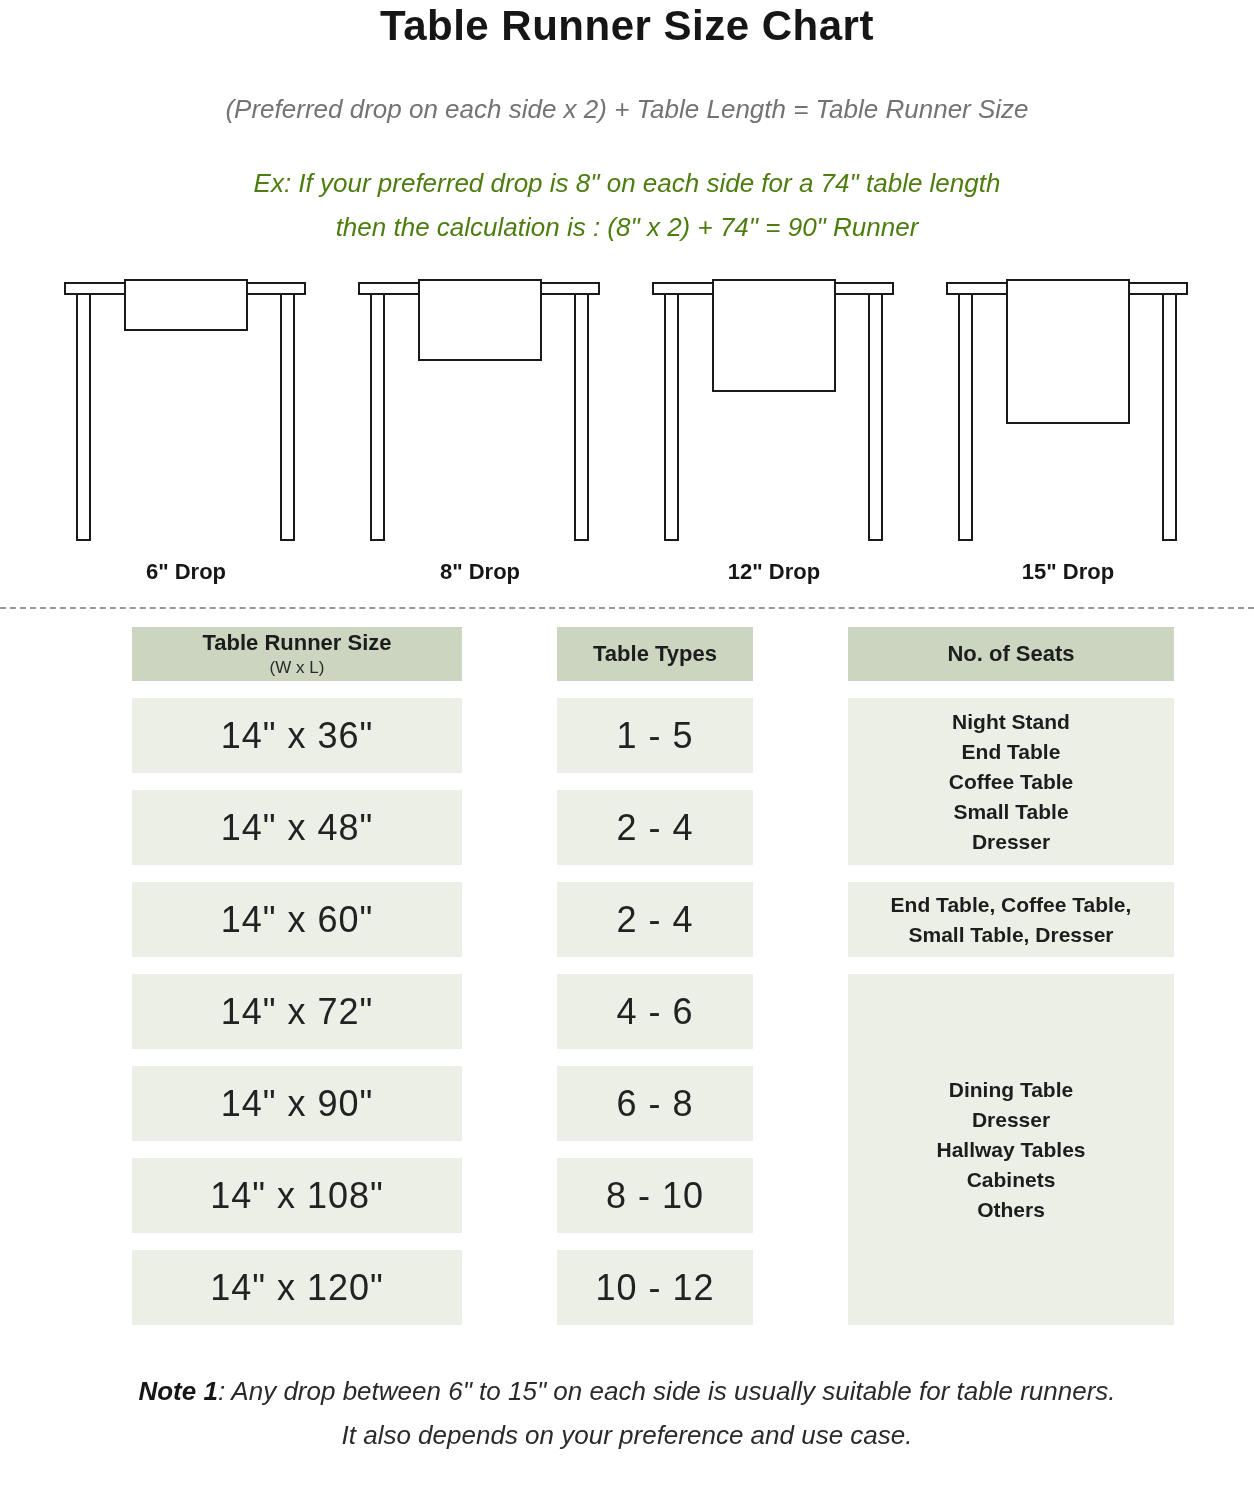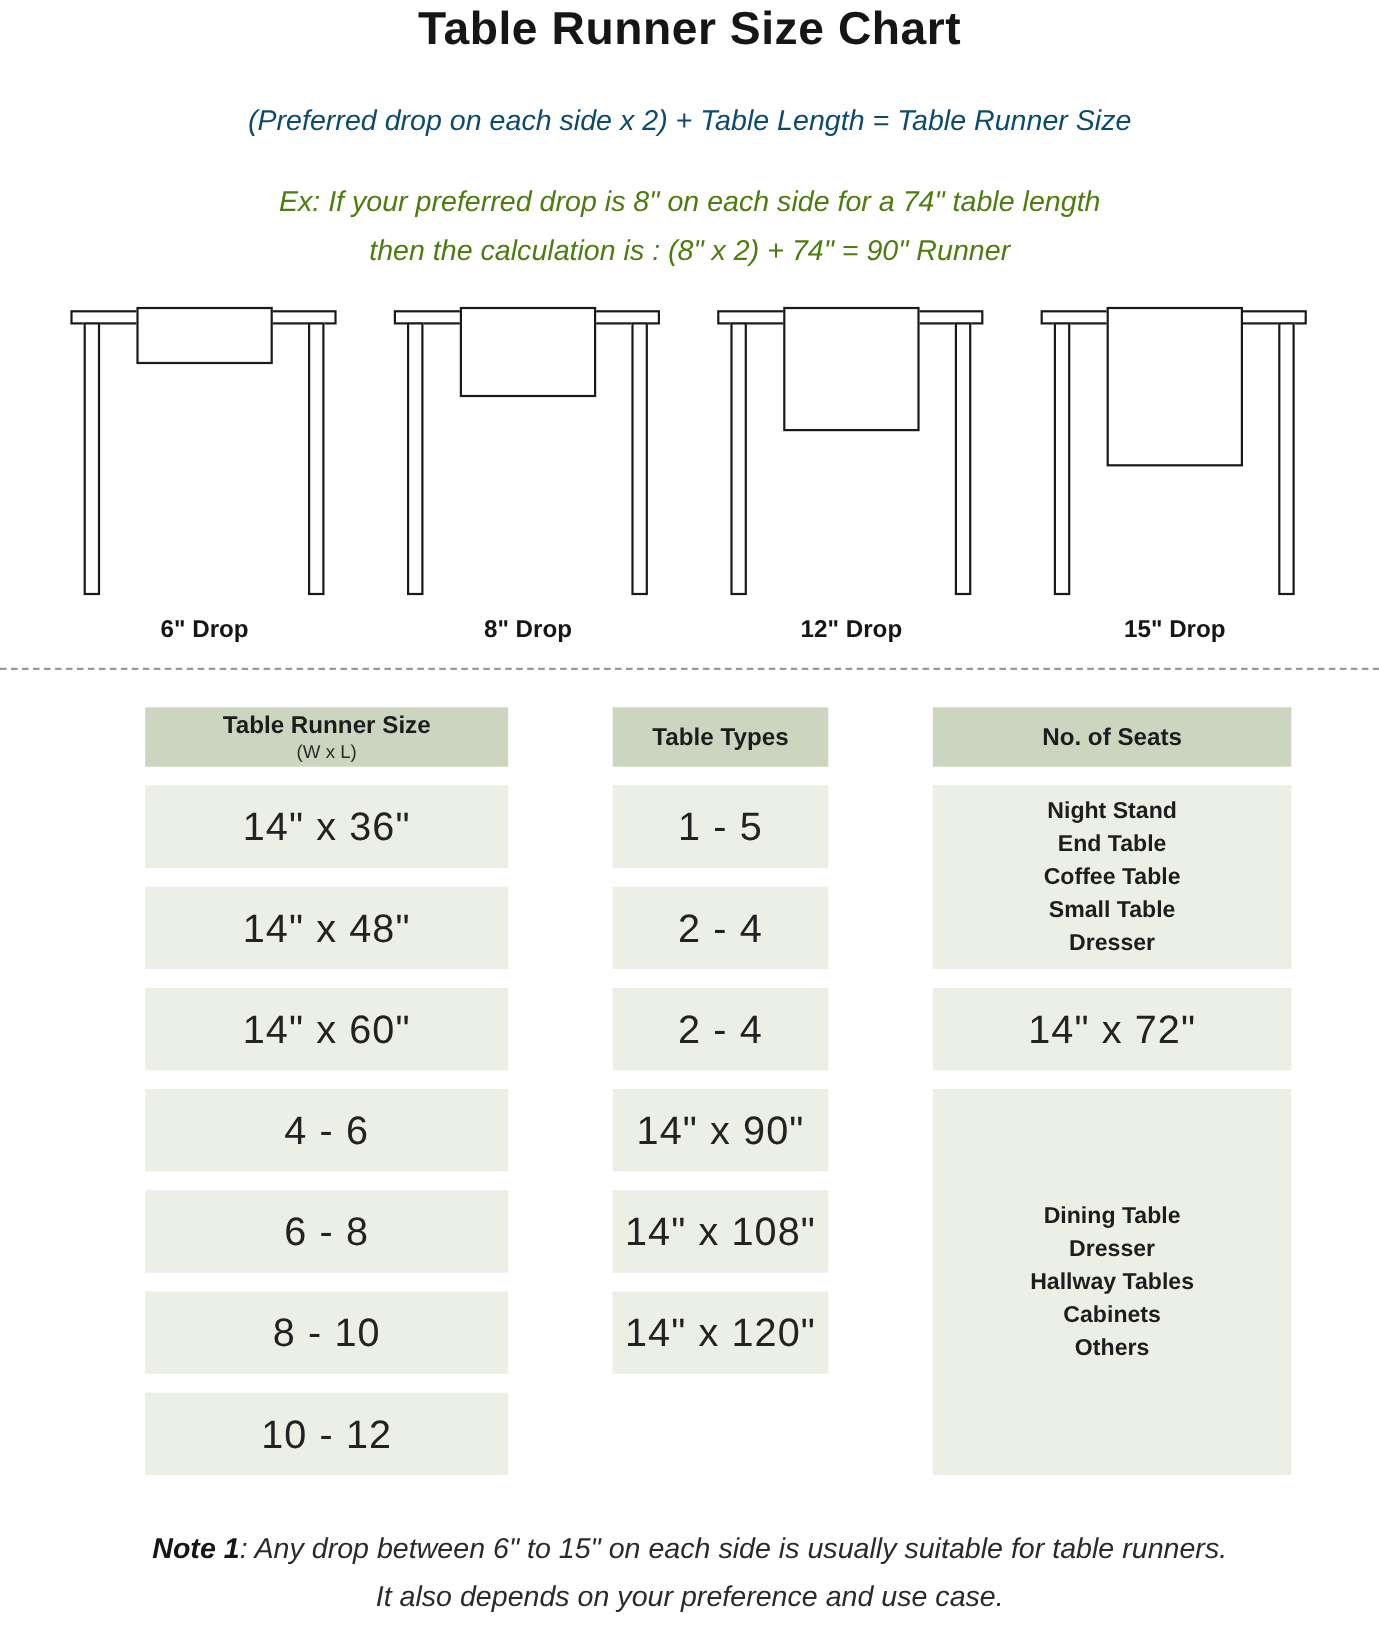--- a/index.html
+++ b/index.html
@@ -5,21 +5,21 @@
   * { margin:0; padding:0; box-sizing:border-box; }
   body {
     width:1254px; height:1500px; background:#ffffff; overflow:hidden;
     font-family:"Liberation Sans", sans-serif; color:#1c1c1c;
   }
   .page-title {
     text-align:center; font-size:42px; font-weight:800; letter-spacing:.5px;
     padding-top:2px; color:#161616;
   }
   .formula-line {
-    margin-top:44px; text-align:center; font-style:italic; font-size:26px; color:#0c4a6e;
+    margin-top:44px; text-align:center; font-style:italic; font-size:26px; color:#737373;
   }
   .example-block {
     margin-top:36px; text-align:center; font-style:italic; font-size:26px;
     line-height:44px; color:#4d7c0f;
   }
   
   .figures-row {
     margin-top:28px; display:flex; justify-content:space-between; padding:0 64px;
   }
   .figure-wrap { width:244px; }
@@ -43,21 +43,21 @@
   .runner.drop-12 { height:113px; }
   .runner.drop-15 { height:145px; }
   .drop-label {
     margin-top:14px; text-align:center; font-size:22px; font-weight:700; color:#161616;
   }
   .divider {
     margin-top:22px; width:100%; border-top:2px dashed #999999; height:0;
   }
   
   .size-table {
-    margin-left:132px; margin-top:34px;
+    margin-left:132px; margin-top:18px;
     display:grid;
     grid-template-columns:330px 196px 326px;
     grid-template-rows:54px repeat(7, 75px);
     column-gap:95px; row-gap:17px;
     width:1042px;
   }
   .cell {
     background:#ecefe6; display:flex; flex-direction:column;
     align-items:center; justify-content:center; text-align:center;
   }
@@ -165,20 +165,24 @@
   <div class="cell">
       <span class="seats-text">2 - 4</span>
     </div>
 
   <div class="cell">
       <span class="size-text">14" x 60"</span>
     </div>
   <div class="cell">
       <span class="seats-text">2 - 4</span>
     </div>
+  <div class="cell types-b">
+    <span class="types-text">End Table, Coffee Table,</span>
+    <span class="types-text">Small Table, Dresser</span>
+  </div>
 
   <div class="cell">
       <span class="size-text">14" x 72"</span>
     </div>
   <div class="cell">
       <span class="seats-text">4 - 6</span>
     </div>
   <div class="cell types-c">
     <span class="types-text">Dining Table</span>
     <span class="types-text">Dresser</span>

